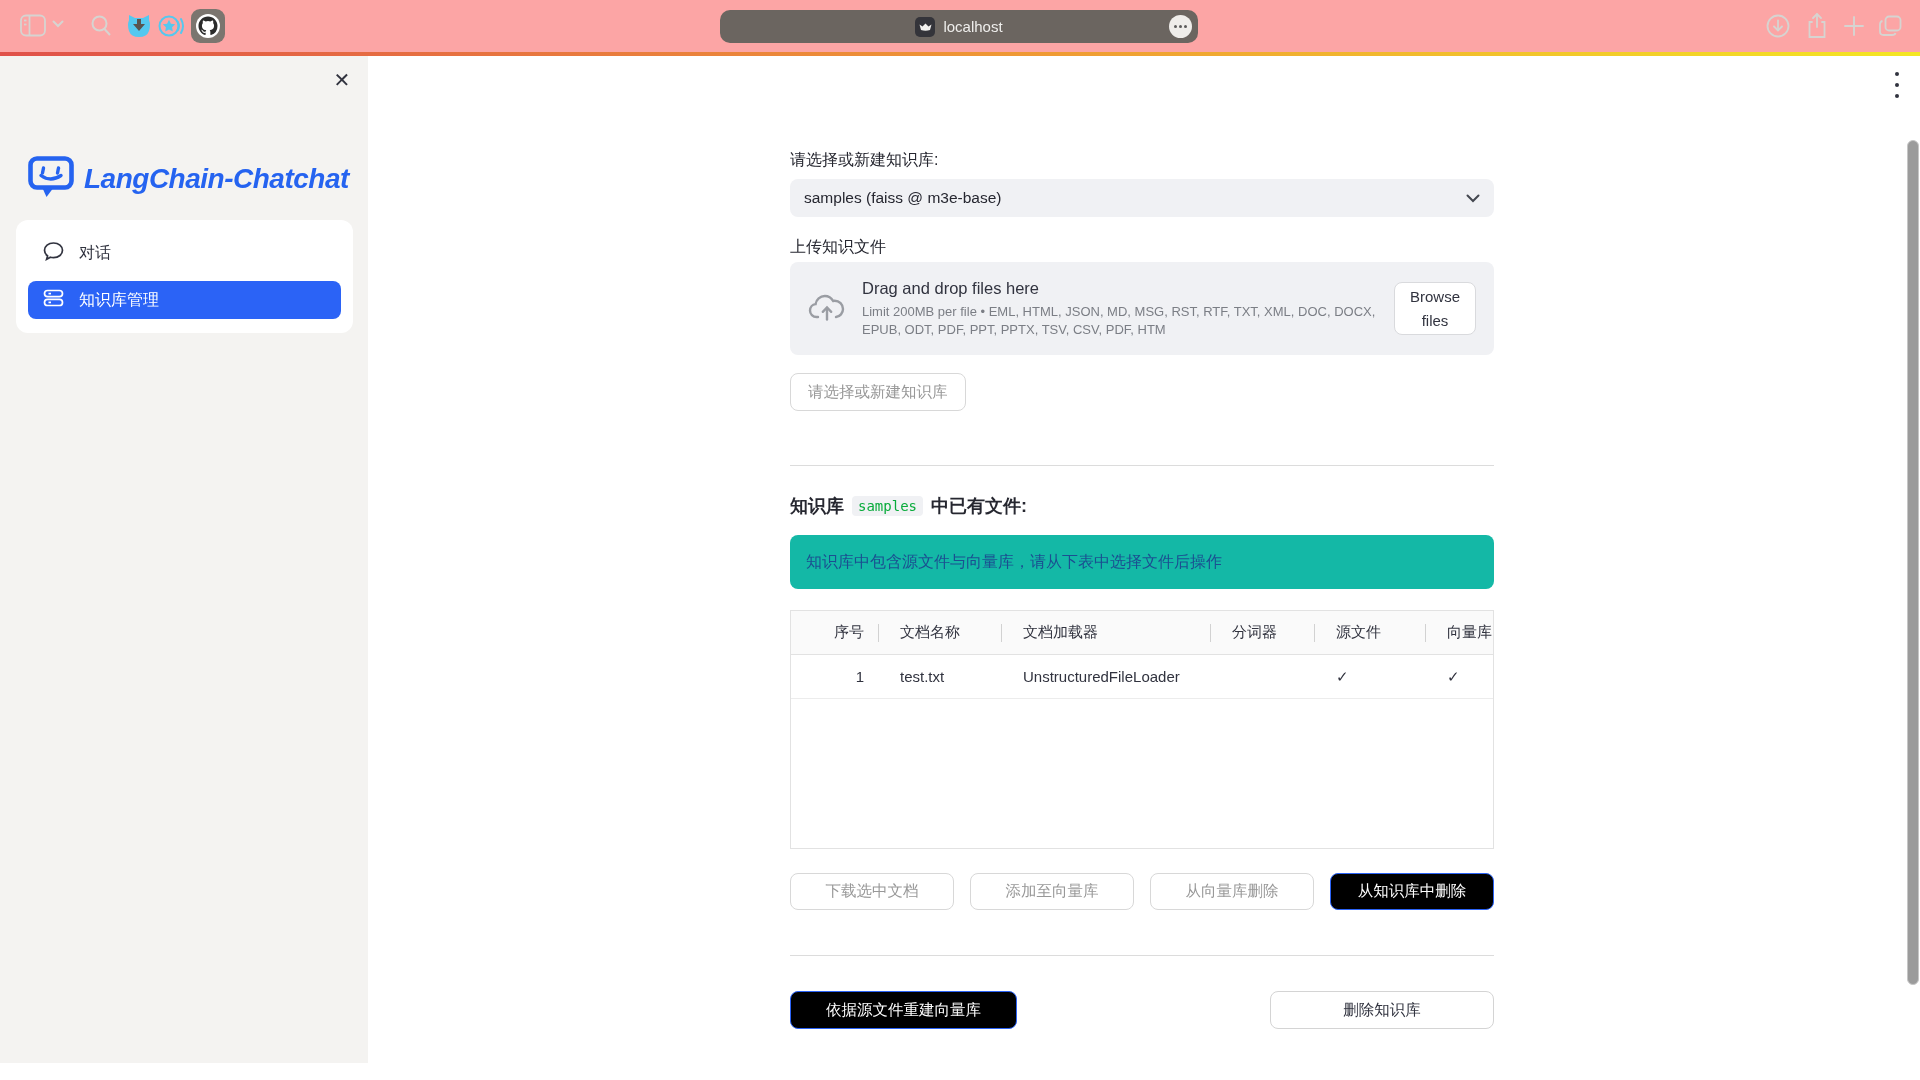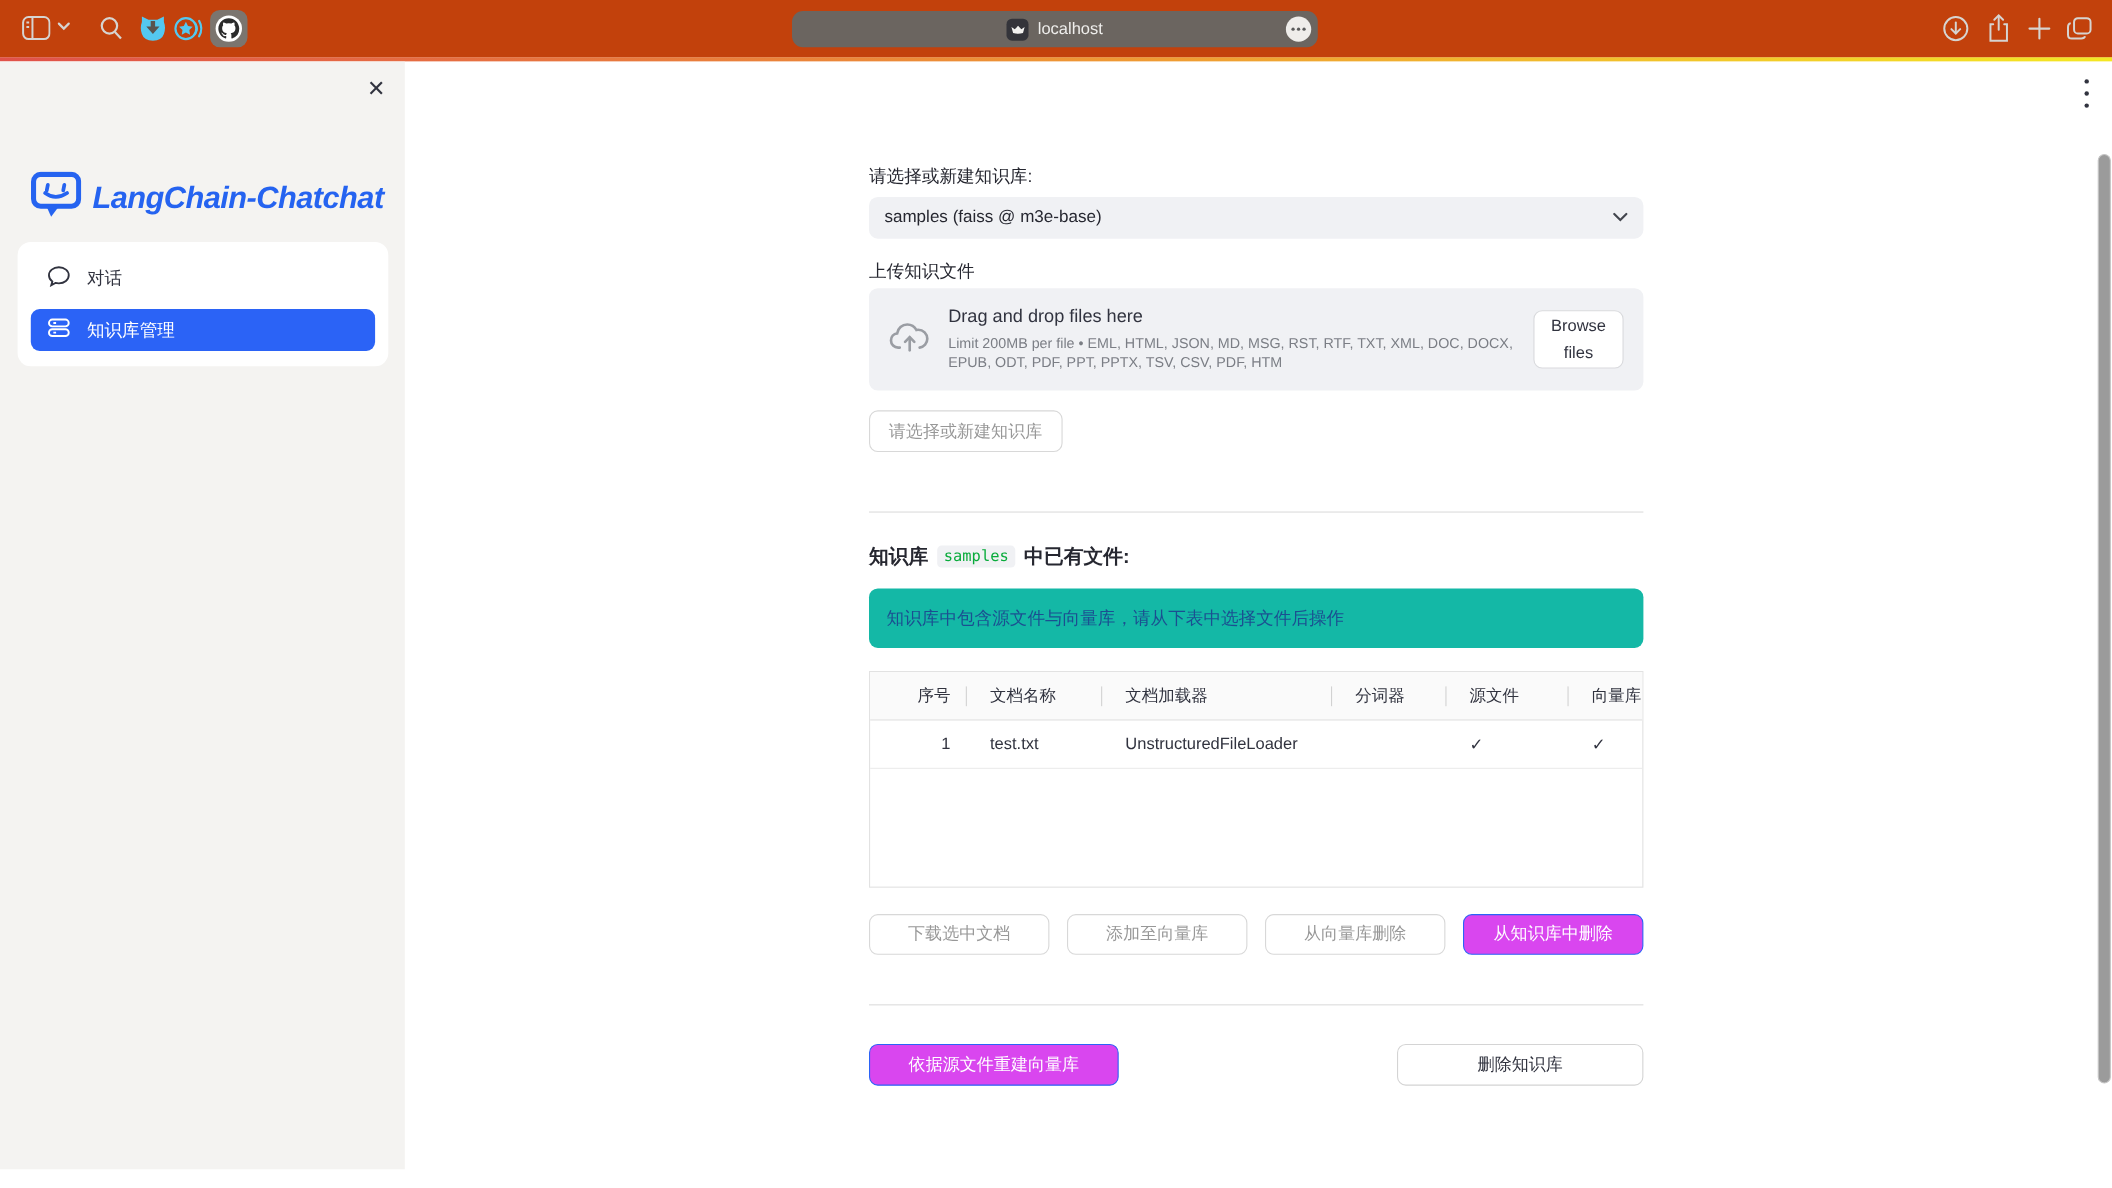--- a/index.html
+++ b/index.html
@@ -1,20 +1,20 @@
 <!DOCTYPE html>
 <html><head>
 <meta charset="utf-8">
 <style>
   * { margin:0; padding:0; box-sizing:border-box; }
   html,body { width:1920px; height:1080px; overflow:hidden; background:#fff;
     font-family:"Liberation Sans", sans-serif; }
 
   
-  .chrome { position:relative; height:52px; background:#c2410c; }
+  .chrome { position:relative; height:52px; background:#fca5a5; }
   .chrome svg { display:block; }
   .c-icon { position:absolute; color:#d6d4d1; cursor:pointer; }
   .ext-github-box { position:absolute; left:191px; top:9px; width:34px; height:34px;
     border-radius:9px; background:#7b756f; display:flex; align-items:center; justify-content:center; }
   .addr { position:absolute; left:720px; top:10px; width:478px; height:33px;
     background:#6b6560; border-radius:10px; display:flex; align-items:center; justify-content:center; }
   .addr-fav { width:20px; height:20px; border-radius:5px; background:#34343a;
     display:flex; align-items:center; justify-content:center; margin-right:8px; }
   .addr-text { color:#efeeec; font-size:15px; }
   .addr-more { position:absolute; right:6px; top:5px; width:23px; height:23px; border-radius:50%;
@@ -52,31 +52,31 @@
   .dz-texts { flex:1; }
   .dz-title { font-size:16.5px; color:#31333f; }
   .dz-hint { margin-top:5px; font-size:13px; line-height:1.35; color:#7b7e85; max-width:530px; }
   .browse-btn { flex:none; width:82px; height:53px; background:#fff; border:1px solid #d9dadd;
     border-radius:8px; font-size:15px; line-height:1.55; color:#31333f; display:flex;
     align-items:center; justify-content:center; text-align:center; cursor:pointer; }
   .btn { height:38px; border-radius:8px; font-size:15.5px; display:inline-flex;
     align-items:center; justify-content:center; cursor:pointer; background:#fff;
     border:1px solid #d8d8d8; color:#31333f; }
   .btn.disabled { color:#989898; cursor:default; }
-  .btn.primary { background:#d946ef; border-color:#2b63f6; color:#fff; }
+  .btn.primary { background:#000000; border-color:#2b63f6; color:#fff; }
   .add-btn { margin-top:18px; padding:0 17px; }
   .divider { margin-top:54px; border-top:1px solid #dcdcdc; }
   .kb-heading { margin-top:28px; font-size:18px; font-weight:700; color:#262730;
     display:flex; align-items:center; gap:8px; }
   .code-chip { font-family:"DejaVu Sans Mono", monospace; font-size:14px; font-weight:400;
     color:#09ab3b; background:#f0f1f4; border-radius:4px; padding:2px 6px; }
   .info-banner { margin-top:17px; height:54px; background:#14b8a6; border-radius:8px;
     display:flex; align-items:center; padding:0 16px; font-size:16px; color:#1b4f91; }
 
-  .tbl { margin-top:21px; height:197px; border:1px solid #e2e2e2; background:#fff; }
+  .tbl { margin-top:21px; height:239px; border:1px solid #e2e2e2; background:#fff; }
   .tbl-head, .tbl-row { display:grid; grid-template-columns:87px 123px 209px 104px 111px 1fr; height:44px; }
   .tbl-head { background:#fafafa; border-bottom:1px solid #e2e2e2; font-size:15px; color:#31333f; }
   .tbl-row { border-bottom:1px solid #ececec; font-size:15px; color:#31333f; }
   .th,.td { display:flex; align-items:center; padding-left:22px; position:relative; }
   .th.num,.td.num { justify-content:flex-end; padding-left:0; padding-right:14px; }
   .th:not(:first-child)::before { content:""; position:absolute; left:0; top:13px;
     width:1px; height:18px; background:#d2d2d2; }
 
   .row-actions { margin-top:24px; display:flex; justify-content:space-between; }
   .row-actions .btn { width:164px; height:37px; }

